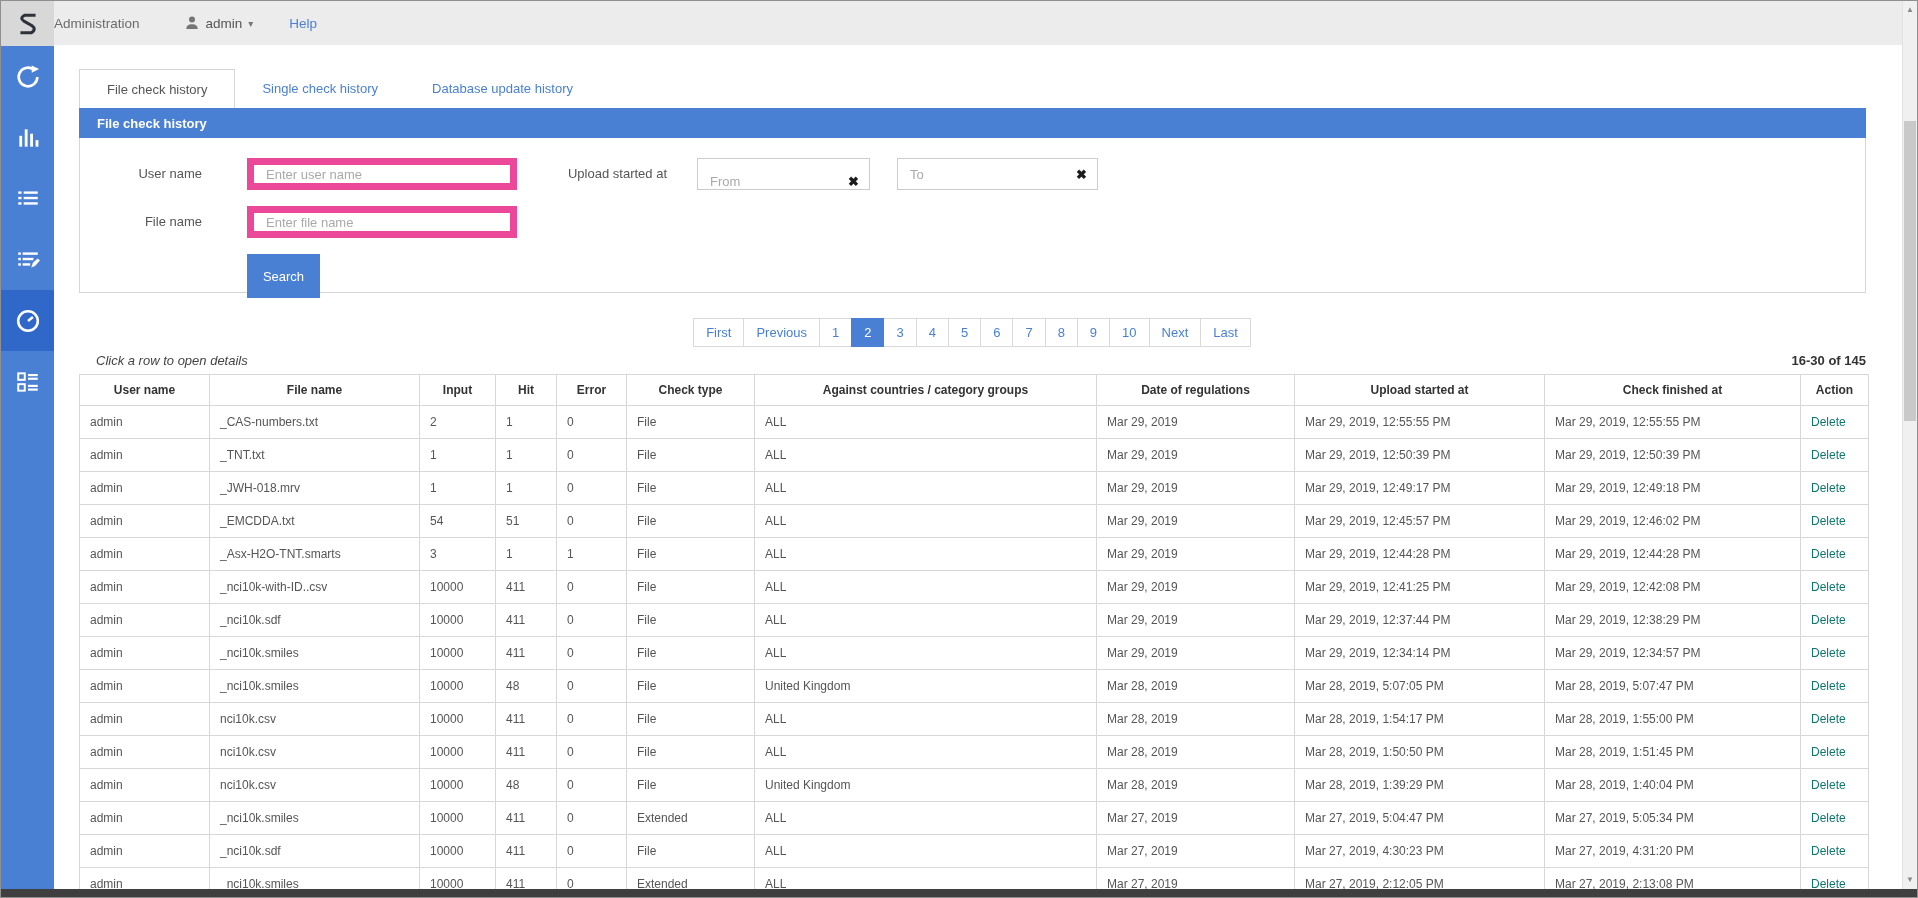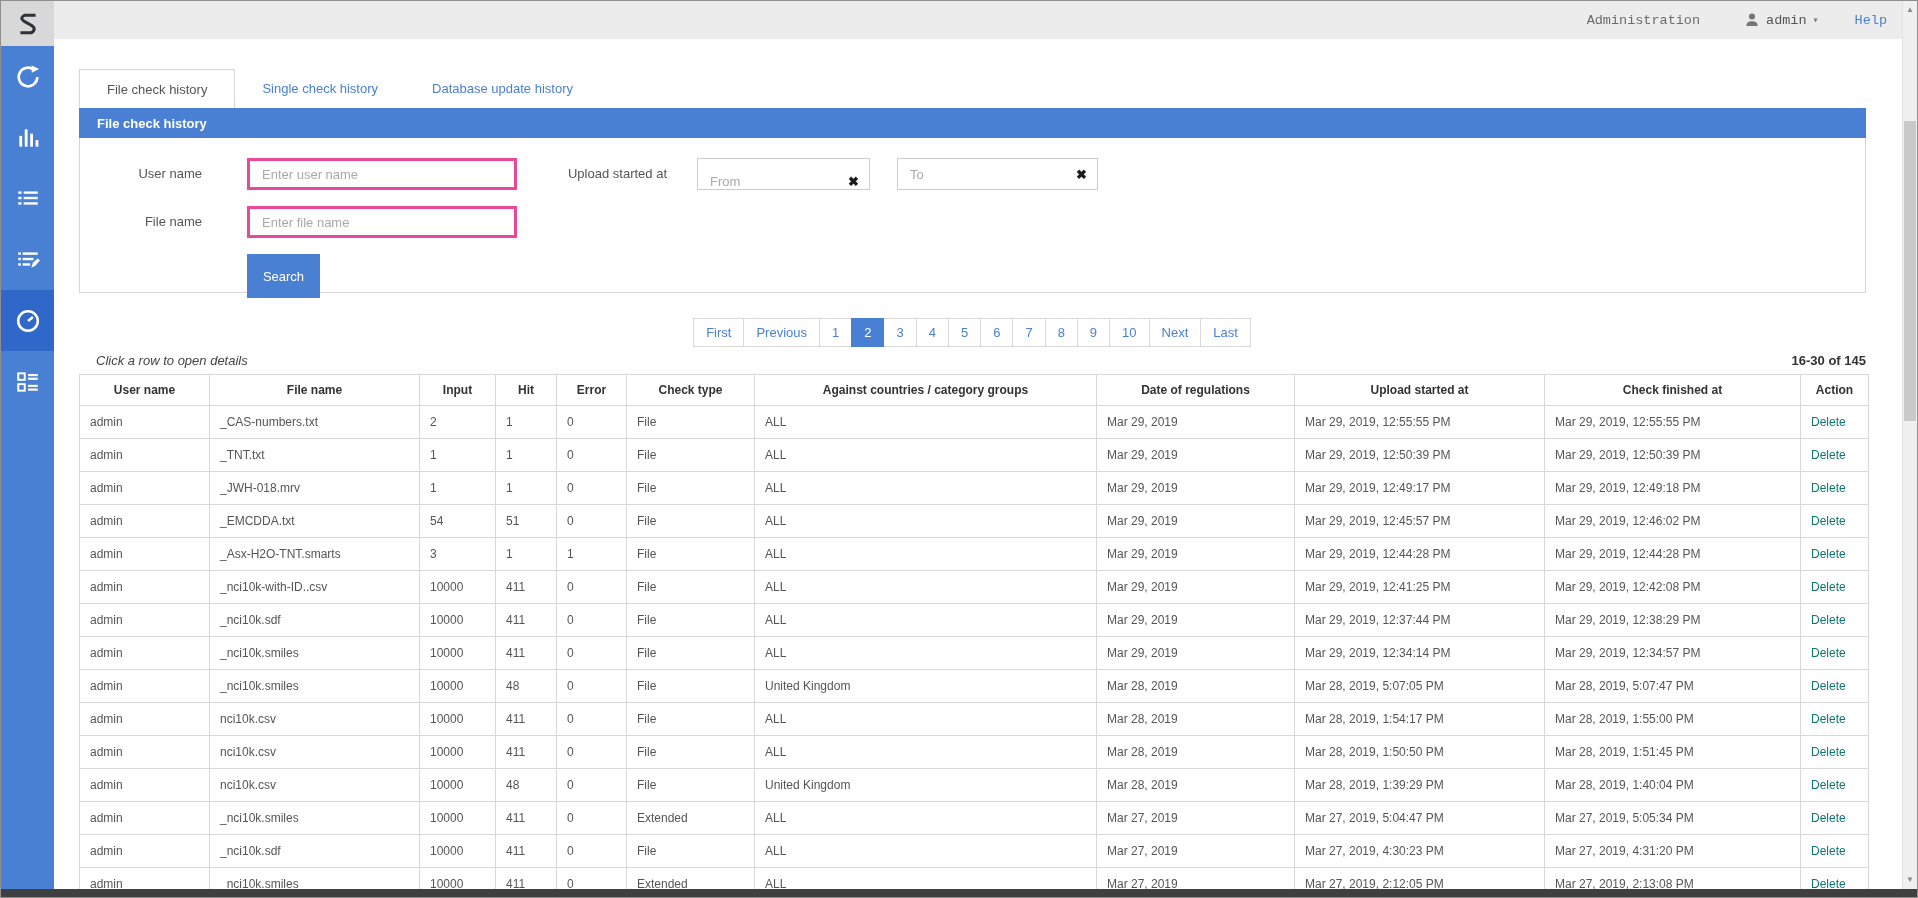--- a/index.html
+++ b/index.html
@@ -8,22 +8,22 @@
         font-family:"Liberation Sans",sans-serif;}
 
   
   .sidebar{position:absolute;left:0;top:0;bottom:8px;width:53px;background:#4a80d4;}
   .logo{height:45px;background:#d8d8d8;display:flex;align-items:center;justify-content:center;}
   .nav-item{height:61px;display:flex;align-items:center;justify-content:center;cursor:pointer;}
   .nav-item.active{background:#2f68c8;}
   .nav-item svg{display:block;}
 
   
-  .topbar{position:absolute;left:53px;right:14px;top:0;height:38px;background:#ececec;
-          display:flex;align-items:center;justify-content:flex-end;font-size:13.5px;color:#6b6b6b;font-family:Liberation Mono, monospace;}
+  .topbar{position:absolute;left:53px;right:14px;top:0;height:44px;background:#ececec;
+          display:flex;align-items:center;font-size:13.5px;color:#6b6b6b;}
   .topbar .admin-area{margin-right:44px;}
   .user-menu{display:flex;align-items:center;gap:6px;margin-right:36px;color:#555;cursor:pointer;}
   .user-caret{font-size:10px;color:#777;}
   .help-link{color:#4a80d4;text-decoration:none;margin-right:16px;cursor:pointer;}
 
   
   .content{position:absolute;left:53px;right:14px;top:44px;bottom:8px;background:#fff;
            padding:24px 37px 0 25px;box-sizing:border-box;overflow:hidden;border-radius:16px;}
 
   .tabs{display:flex;height:39px;}
@@ -31,21 +31,21 @@
   .tab.active{background:#fff;border:1px solid #d6d6d6;border-bottom:none;color:#555;cursor:default;}
 
   .panel-header{height:30px;background:#4a80d4;color:#fff;font-weight:bold;font-size:13px;
                 display:flex;align-items:center;padding-left:18px;}
   .panel-body{border:1px solid #d6d6d6;border-top:none;height:155px;position:relative;box-sizing:border-box;}
 
   .form-label{position:absolute;font-size:13px;color:#555;text-align:right;width:150px;line-height:32px;}
   .lbl-user{left:-28px;top:20px;}
   .lbl-file{left:-28px;top:68px;}
   .lbl-upload{left:437px;top:20px;}
-  .txt-input{position:absolute;height:32px;box-sizing:border-box;border:3px solid #ec4899;
+  .txt-input{position:absolute;height:32px;box-sizing:border-box;border:7px solid #ec4899;
              font-family:"Liberation Sans",sans-serif;font-size:13px;color:#555;padding:0 12px;outline:none;}
   .txt-input::placeholder{color:#a9a9a9;}
   .in-user{left:167px;top:20px;width:270px;}
   .in-file{left:167px;top:68px;width:270px;}
   .date-wrap{position:absolute;top:20px;height:32px;box-sizing:border-box;border:1px solid #ccc;
              background:#fff;display:flex;align-items:center;}
   .dw-from{left:617px;width:173px;align-items:flex-end;}
   .dw-to{left:817px;width:201px;align-items:center;}
   .date-wrap input{flex:1;border:none;outline:none;font-family:"Liberation Sans",sans-serif;
                    font-size:13px;color:#555;padding:0 0 0 12px;min-width:0;background:transparent;}

